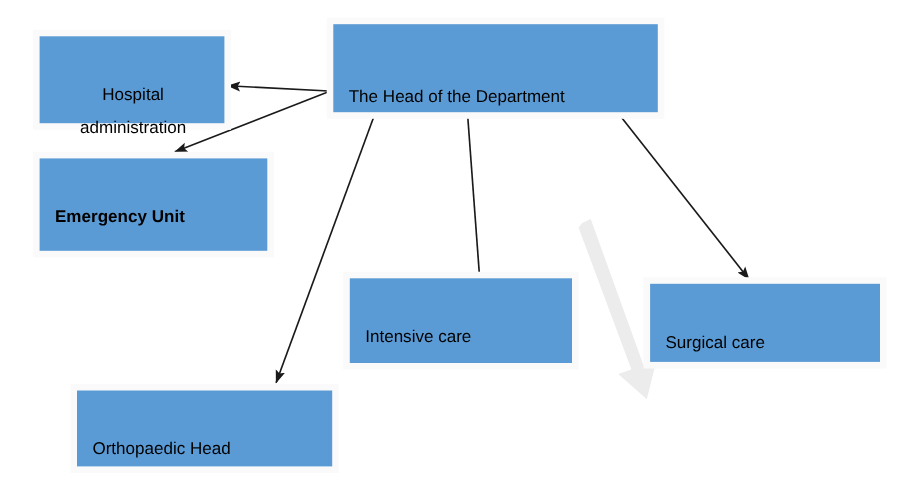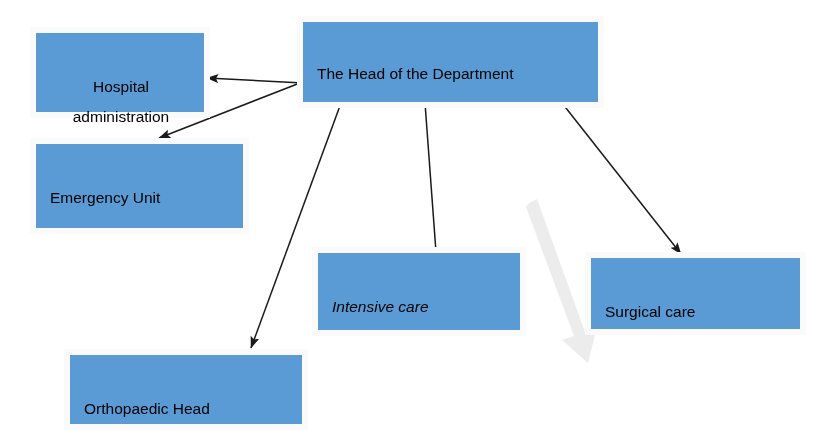--- a/index.html
+++ b/index.html
@@ -22,21 +22,21 @@
     background: #5b9bd5;
     box-sizing: border-box;
     padding: 10px 12px 0 14px;
     color: #000000;
     font-size: 15.5px;
     line-height: 1.9;
     white-space: pre-line;
     box-shadow: 0 0 0 6px #fafafa;
   }
   .node-head {
-    padding-top: 8px;
+    padding-top: 23px;
   }
   #edges {
     position: absolute;
     left: 0;
     top: 0;
     width: 837px;
     height: 435px;
     pointer-events: none;
   }
   .edge-line {
@@ -77,25 +77,25 @@
 
   <div class="node node-head" style="left:303px; top:22px; width:295px; height:80px;">
     <span>The Head of the Department</span>
   </div>
 
   <div class="node" style="left:36px; top:33px; width:168px; height:79px;text-align:center;">
     <span>Hospital
 administration</span>
   </div>
 
-  <div class="node" style="left:36px; top:144px; width:207px; height:84px;">
+  <div class="node" style="left:36px; top:144px; width:207px; height:84px;font-weight:bold;">
     <span>Emergency Unit</span>
   </div>
 
-  <div class="node" style="left:318px; top:253px; width:202px; height:77px;font-style:italic;">
+  <div class="node" style="left:318px; top:253px; width:202px; height:77px;">
     <span>Intensive care</span>
   </div>
 
   <div class="node" style="left:591px; top:258px; width:209px; height:71px;">
     <span>Surgical care</span>
   </div>
 
   <div class="node" style="left:70px; top:355px; width:232px; height:69px;">
     <span>Orthopaedic Head</span>
   </div>

